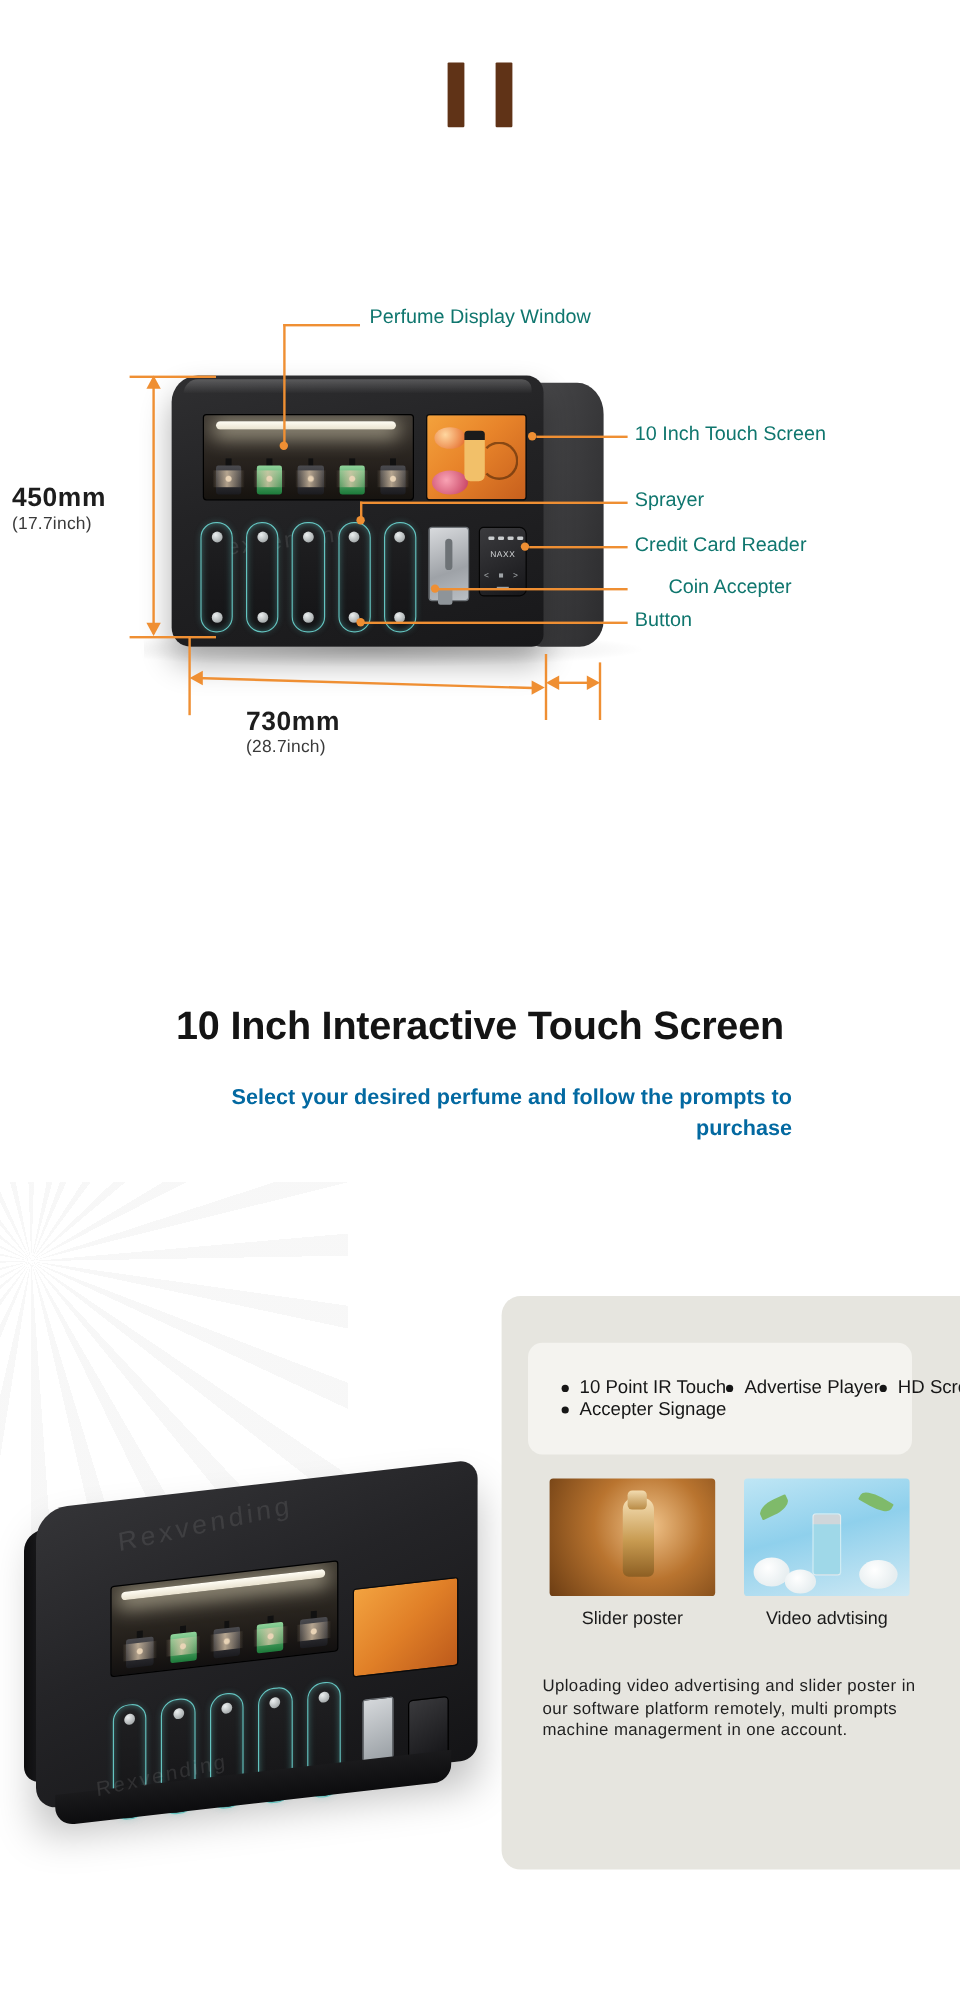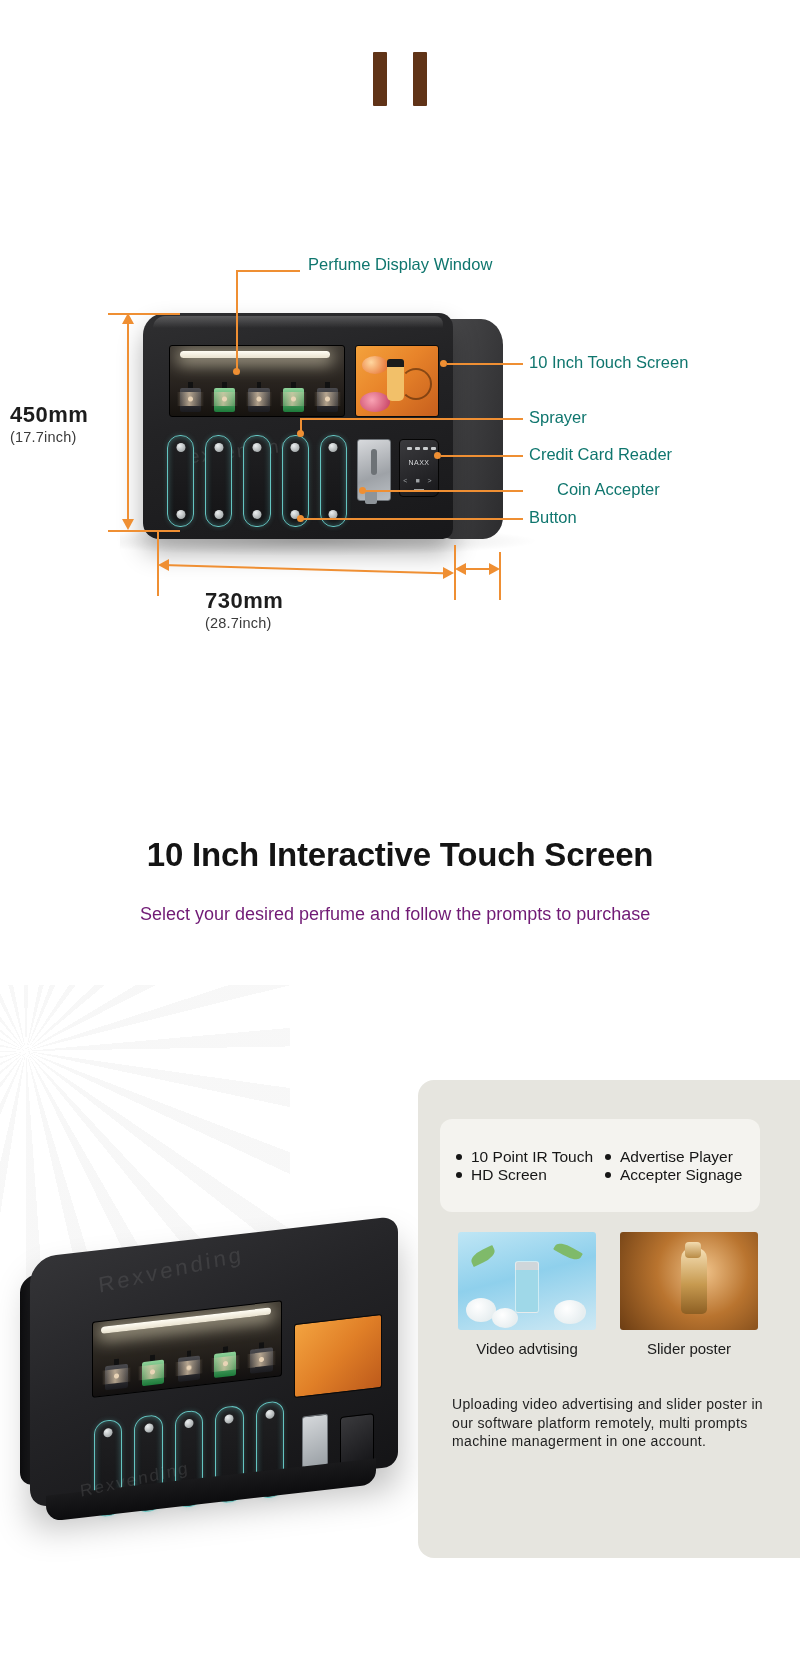--- a/index.html
+++ b/index.html
@@ -163,22 +163,22 @@
   .dim-text { position:absolute; text-align:left; }
   .dim-mm { font-size:22px; font-weight:700; color:#1d1d1d; letter-spacing:.5px; }
   .dim-in { font-size:14.5px; color:#3a3a3a; letter-spacing:.2px; margin-top:1px; }
 
   
   .s2-title {
     position:absolute; top:836px; left:0; width:800px; text-align:center;
     font-size:33px; font-weight:700; color:#141414; letter-spacing:-0.2px;
   }
   .s2-sub {
-    position:absolute; top:902px; left:140px; width:520px; text-align:left;
-    font-size:18px; color:#701a75; line-height:1.42;
+    position:absolute; top:902px; left:140px; width:520px; text-align:right;
+    font-size:18px; color:#0369a1; line-height:1.42;font-weight:bold;
   }
 
   
   .palm {
     position:absolute; left:-40px; top:985px; width:330px; height:330px;
     background:
       repeating-conic-gradient(from 20deg at 20% 20%, rgba(0,0,0,.035) 0deg 4deg, rgba(0,0,0,0) 4deg 13deg);
     opacity:.85; pointer-events:none;
   }
 
@@ -229,22 +229,22 @@
   }
 
   
   .panel {
     position:absolute; left:418px; top:1080px; width:382px; height:478px;
     background:#e6e5df; border-radius:16px 0 0 16px;
   }
   .feature-box {
     position:absolute; left:22px; top:39px; width:320px; height:93px;
     background:#f4f3ef; border-radius:12px;
-    display:grid; grid-template-columns:1fr 1fr; align-content:center; 
-    padding:0 6px 0 16px;
+    display:grid; grid-template-columns:1fr 1fr 1fr; align-content:center; 
+    padding:0 6px 0 28px;
   }
   .feat { display:flex; align-items:center; gap:9px; font-size:15.5px; color:#161616; white-space:nowrap; }
   .feat .bullet { width:6px; height:6px; border-radius:50%; background:#161616; flex:0 0 6px; }
 
   .thumbs { position:absolute; left:40px; top:152px; width:300px; display:flex; gap:24px; }
   .thumb { width:138px; }
   .thumb .img { width:138px; height:98px; border-radius:3px; overflow:hidden; position:relative; }
   .thumb .cap { margin-top:10px; text-align:center; font-size:15px; color:#1b1b1b; }
   .img.blue {
     background:linear-gradient(165deg,#bfe6f5 0%, #8fd0ec 45%, #cfe9f4 100%);
@@ -519,36 +519,36 @@
         <span>HD Screen</span>
       </div>
       <div class="feat">
         <span class="bullet"></span>
         <span>Accepter Signage</span>
       </div>
     </div>
 
     <div class="thumbs">
       <div class="thumb">
+        <div class="img gold">
+          <span class="btl"></span>
+          <span class="cap2"></span>
+        </div>
+        <div class="cap">Slider poster</div>
+      </div>
+
+      <div class="thumb">
         <div class="img blue">
           <span class="leaf" style="left:12px; top:18px; width:26px; height:12px; transform:rotate(-25deg);"></span>
           <span class="leaf" style="right:14px; top:14px; width:28px; height:11px; transform:rotate(30deg);"></span>
           <span class="flower" style="left:8px; bottom:8px; width:30px; height:24px;"></span>
           <span class="flower" style="left:34px; bottom:2px; width:26px; height:20px;"></span>
           <span class="flower" style="right:10px; bottom:6px; width:32px; height:24px;"></span>
           <span class="btl"></span>
         </div>
         <div class="cap">Video advtising</div>
       </div>
-
-      <div class="thumb">
-        <div class="img gold">
-          <span class="btl"></span>
-          <span class="cap2"></span>
-        </div>
-        <div class="cap">Slider poster</div>
-      </div>
     </div>
 
     <div class="panel-note">Uploading video advertising and slider poster in our software platform remotely,  multi prompts machine managerment in one account.</div>
   </div>
 
 </div>
 
 </body></html>

